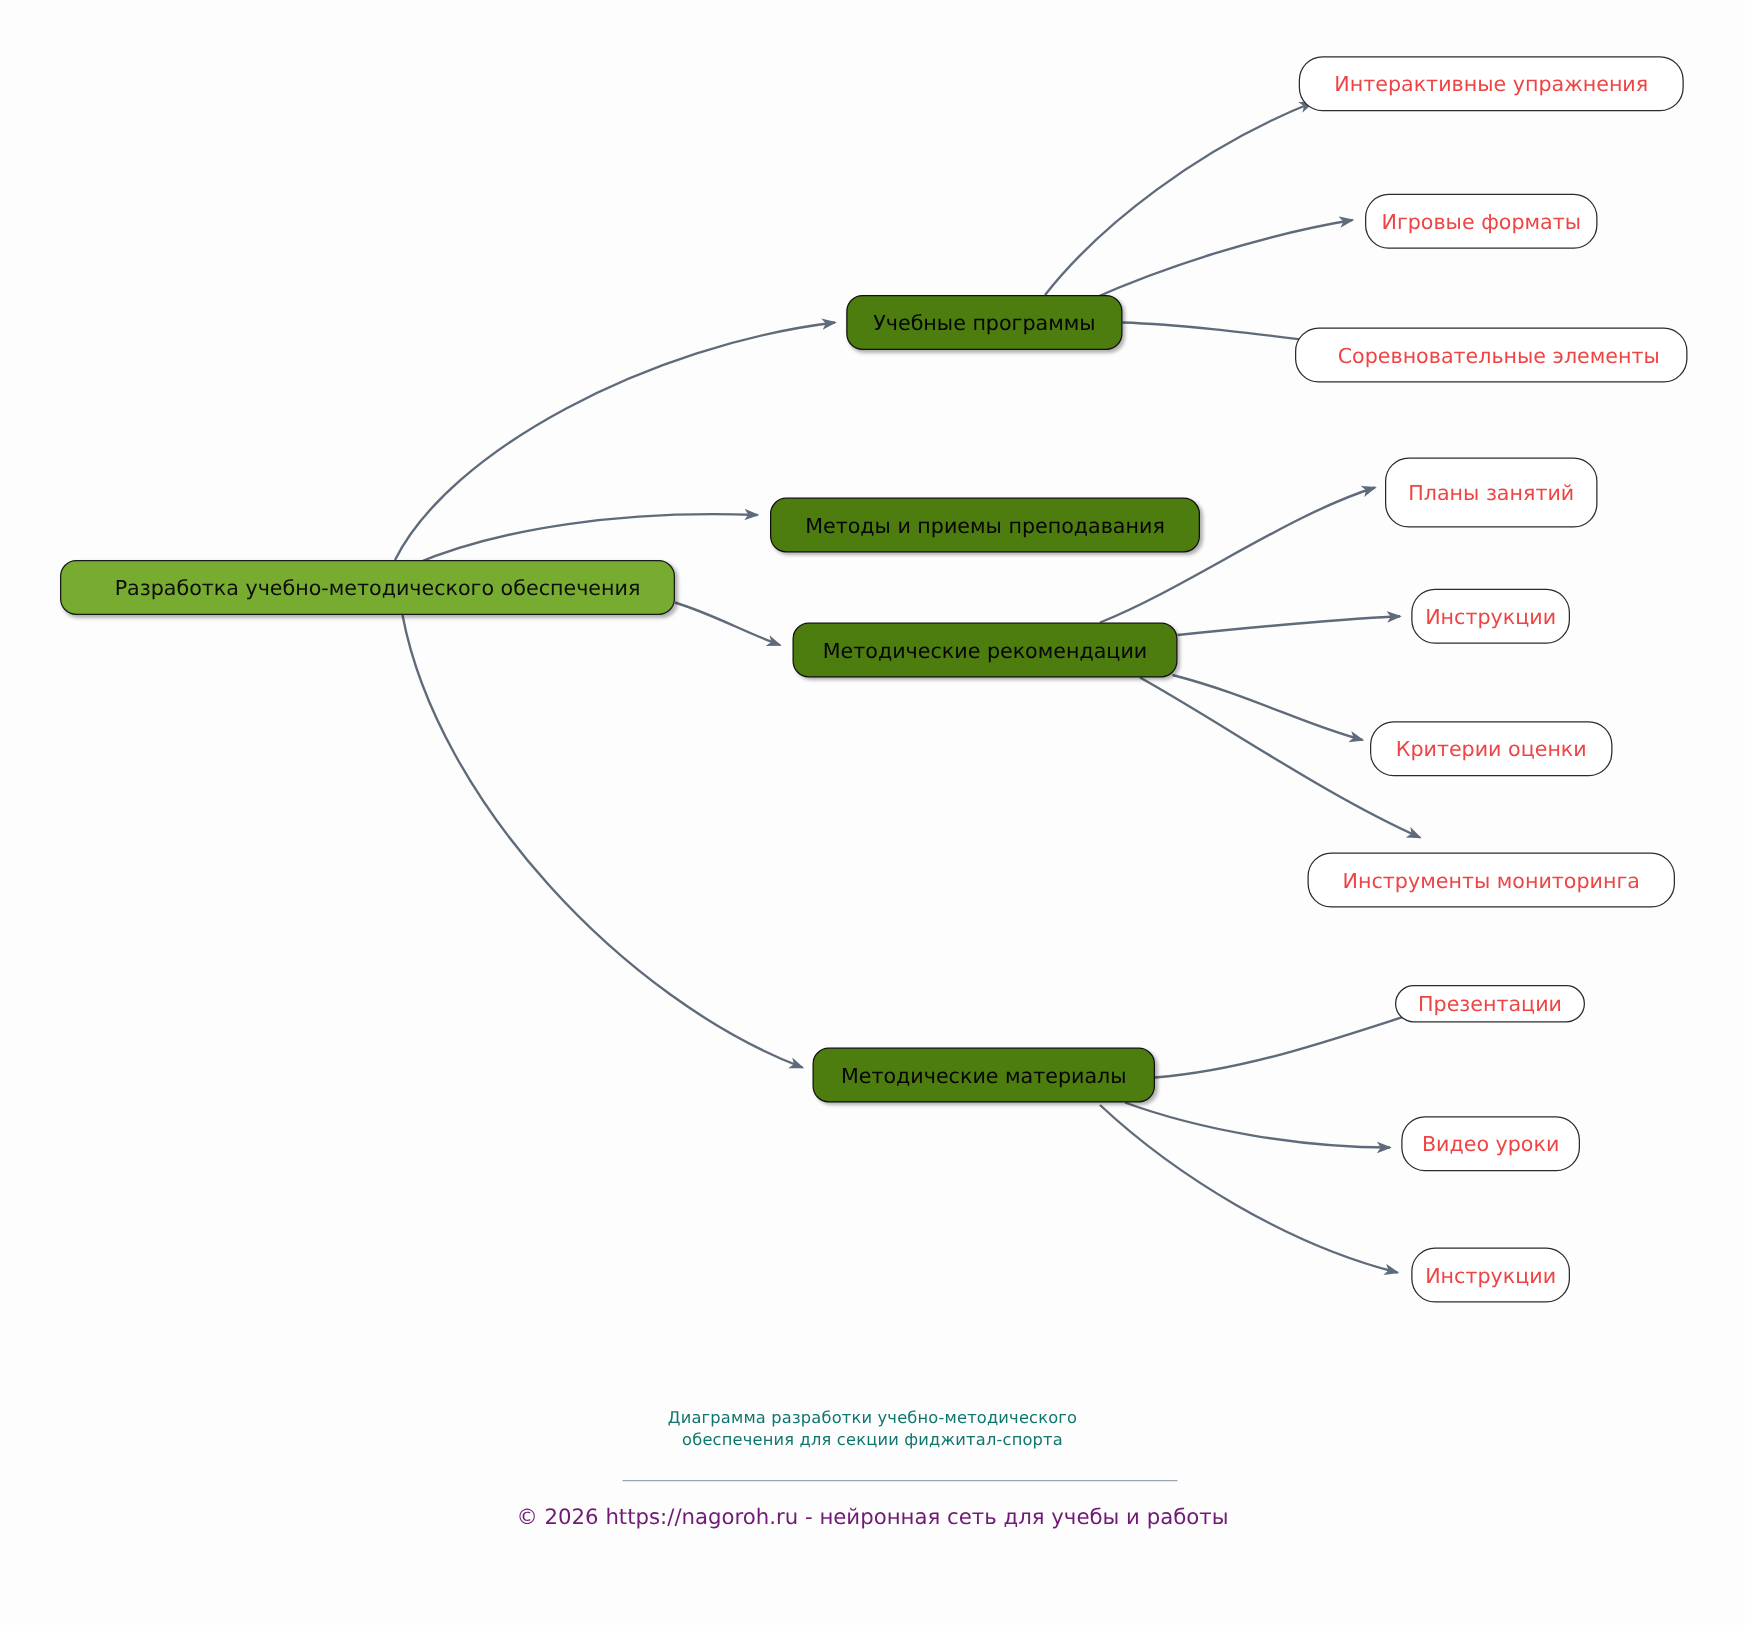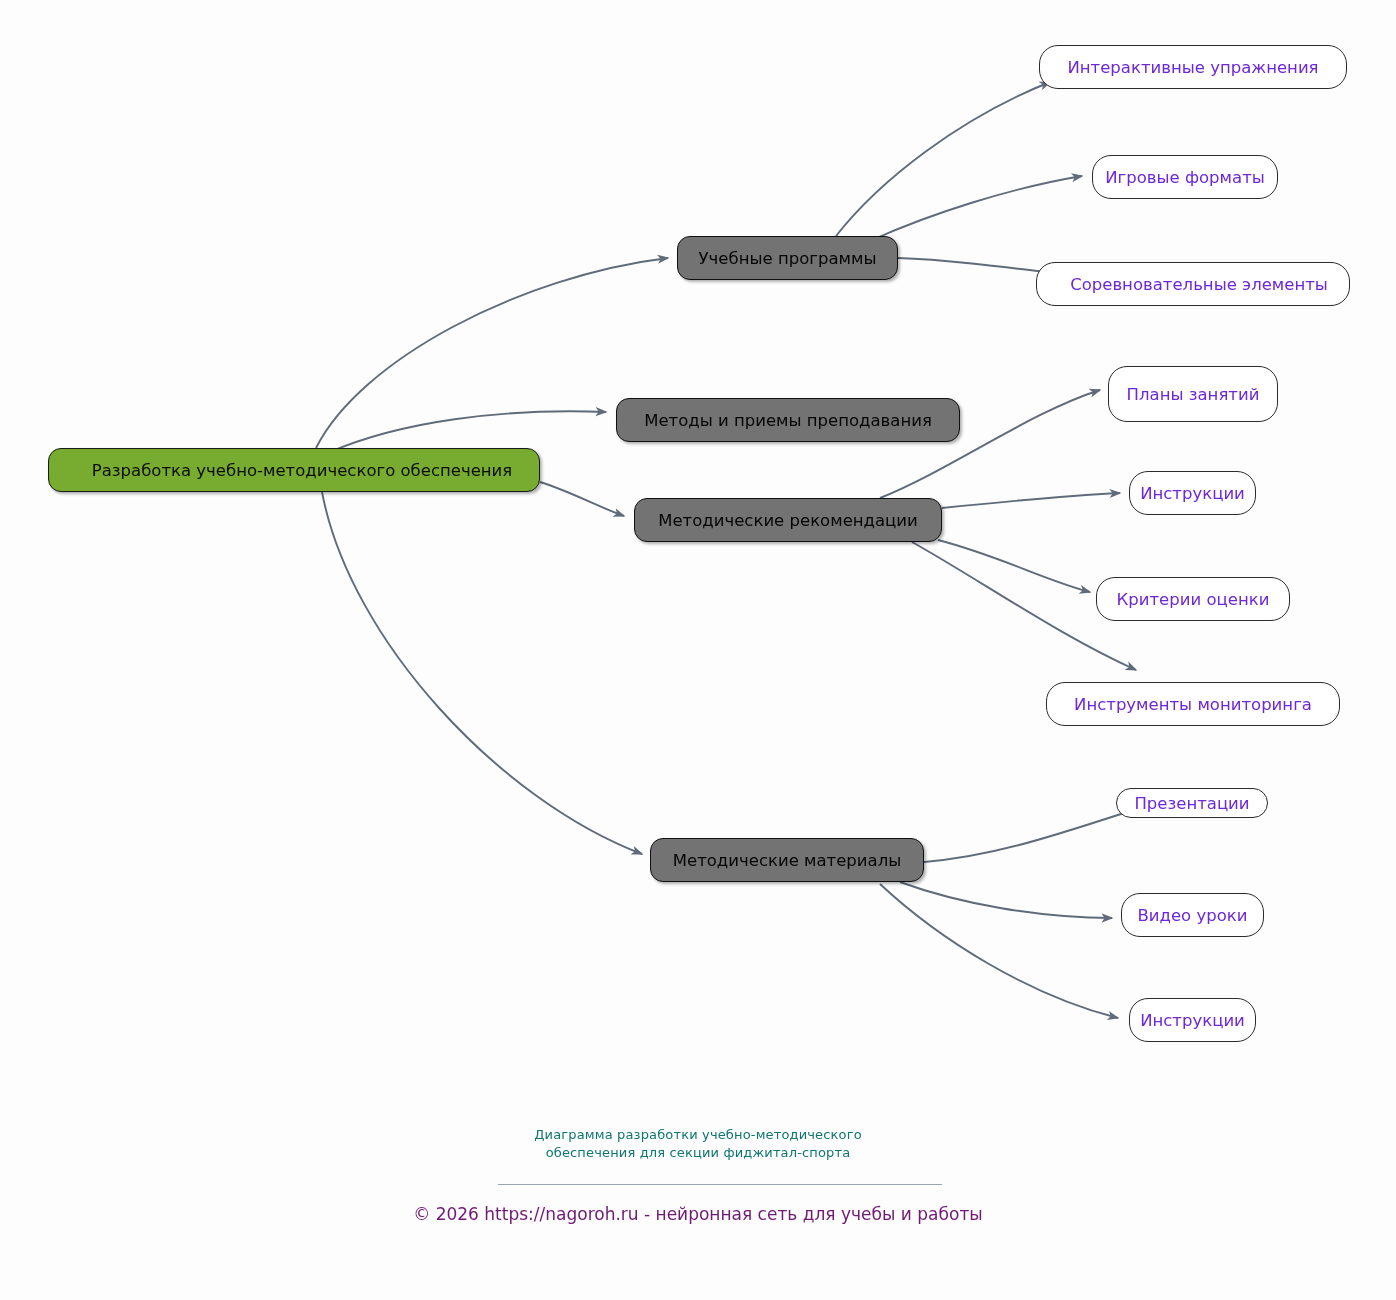--- a/index.html
+++ b/index.html
@@ -35,32 +35,32 @@
   }
   .node-root {
     background: #77ac30;
     border: 1.6px solid #1a1a1a;
     border-radius: 13px;
     color: #0d0d0d;
     font-size: 16.5px;
     box-shadow: 2px 2px 3px rgba(0,0,0,0.30);
   }
   .node-branch {
-    background: #737373;
+    background: #4d7c0f;
     border: 1.6px solid #101010;
     border-radius: 13px;
     color: #060606;
     font-size: 16.5px;
     box-shadow: 2px 2px 3px rgba(0,0,0,0.30);
   }
   .node-leaf {
     background: #ffffff;
     border: 1.5px solid #2b2b2b;
     border-radius: 19px;
-    color: #6d28d9;
+    color: #ef4444;
     font-size: 16.5px;
   }
   .footer {
     position: absolute;
     left: 0;
     width: 1396px;
     text-align: center;
   }
   .footer-title {
     top: 1126px;

